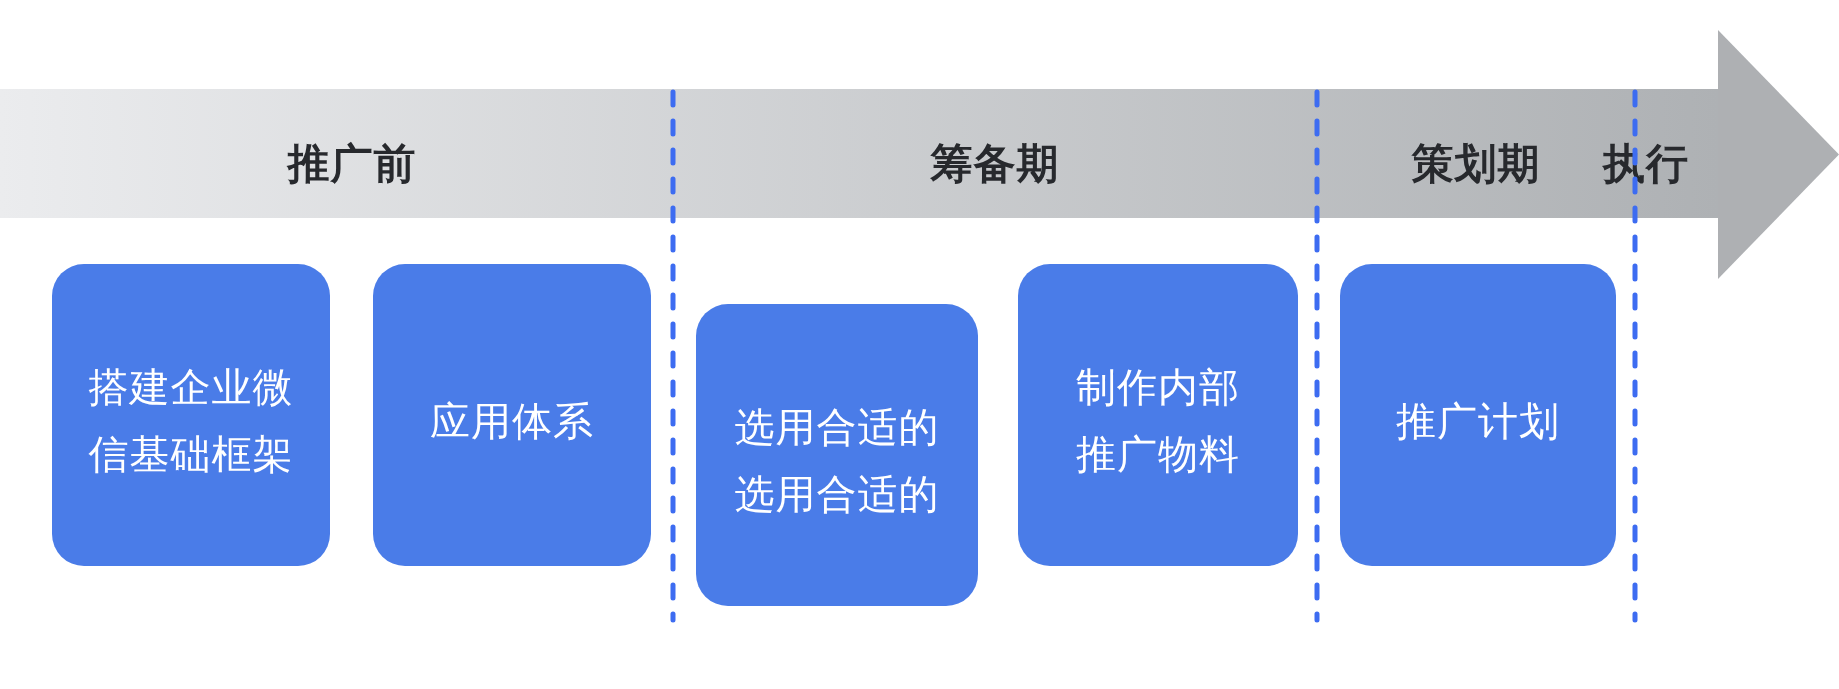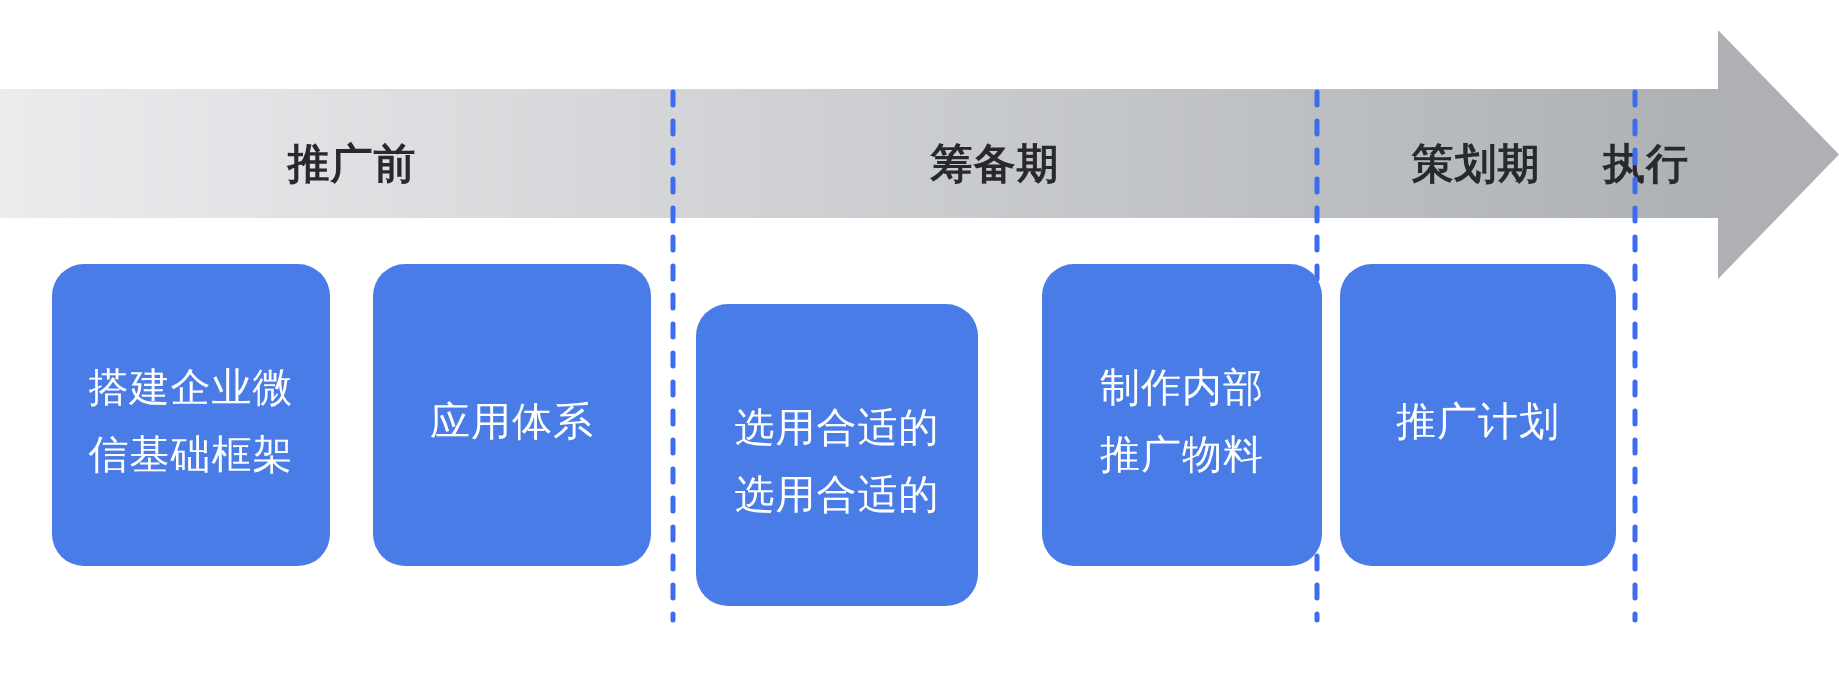--- a/index.html
+++ b/index.html
@@ -95,21 +95,21 @@
         <span>搭建企业微</span>
         <span>信基础框架</span>
       </div>
       <div class="step-card" style="left: 373px; width: 278px;">
         <span>应用体系</span>
       </div>
       <div class="step-card" style="left: 696px; width: 282px; margin-top: 40px;">
         <span>选用合适的</span>
         <span>选用合适的</span>
       </div>
-      <div class="step-card" style="left: 1018px; width: 280px; margin-left: 24px;">
+      <div class="step-card" style="left: 1018px; width: 280px;">
         <span>制作内部</span>
         <span>推广物料</span>
       </div>
       <div class="step-card" style="left: 1340px; width: 276px;">
         <span>推广计划</span>
       </div>
     </div>
 </div>
 
 </body></html>

